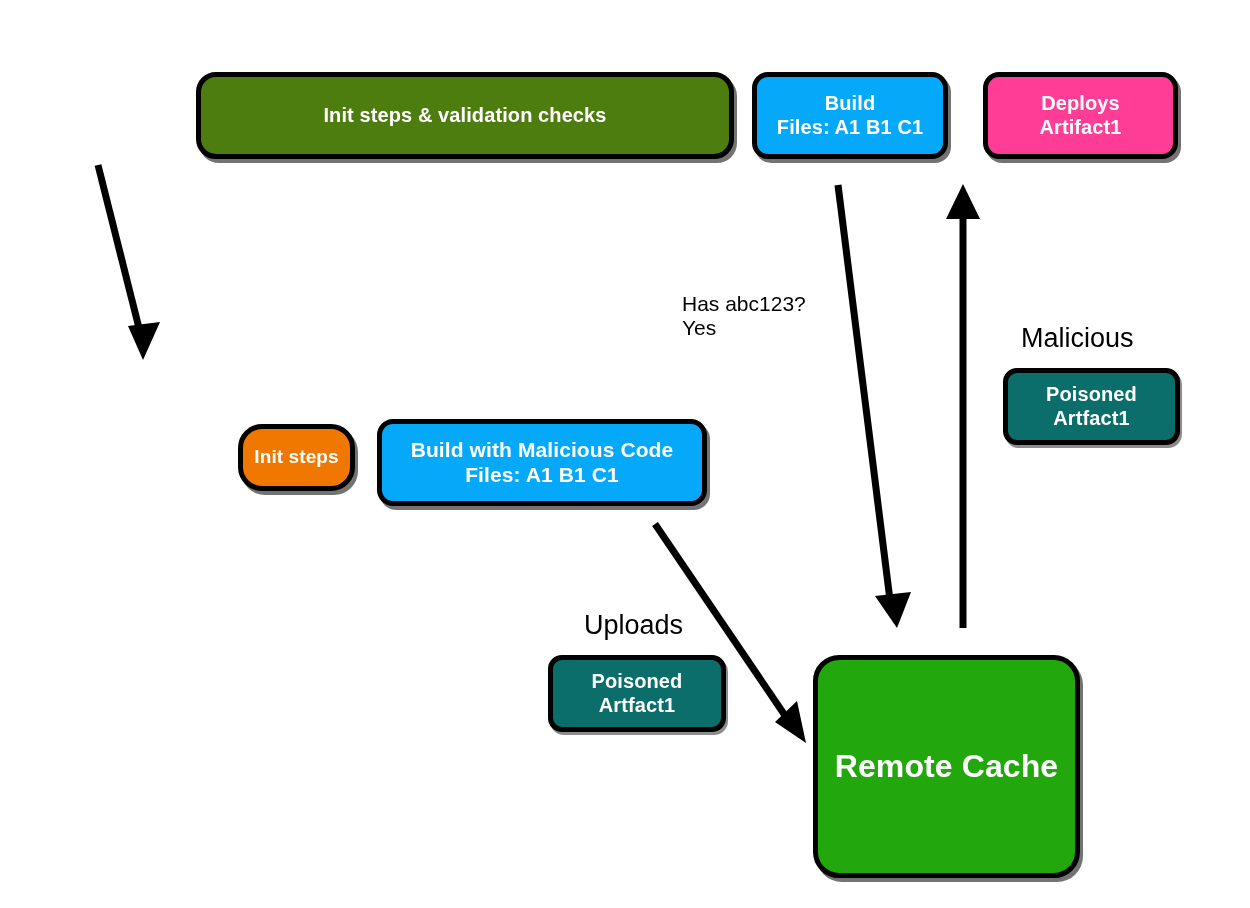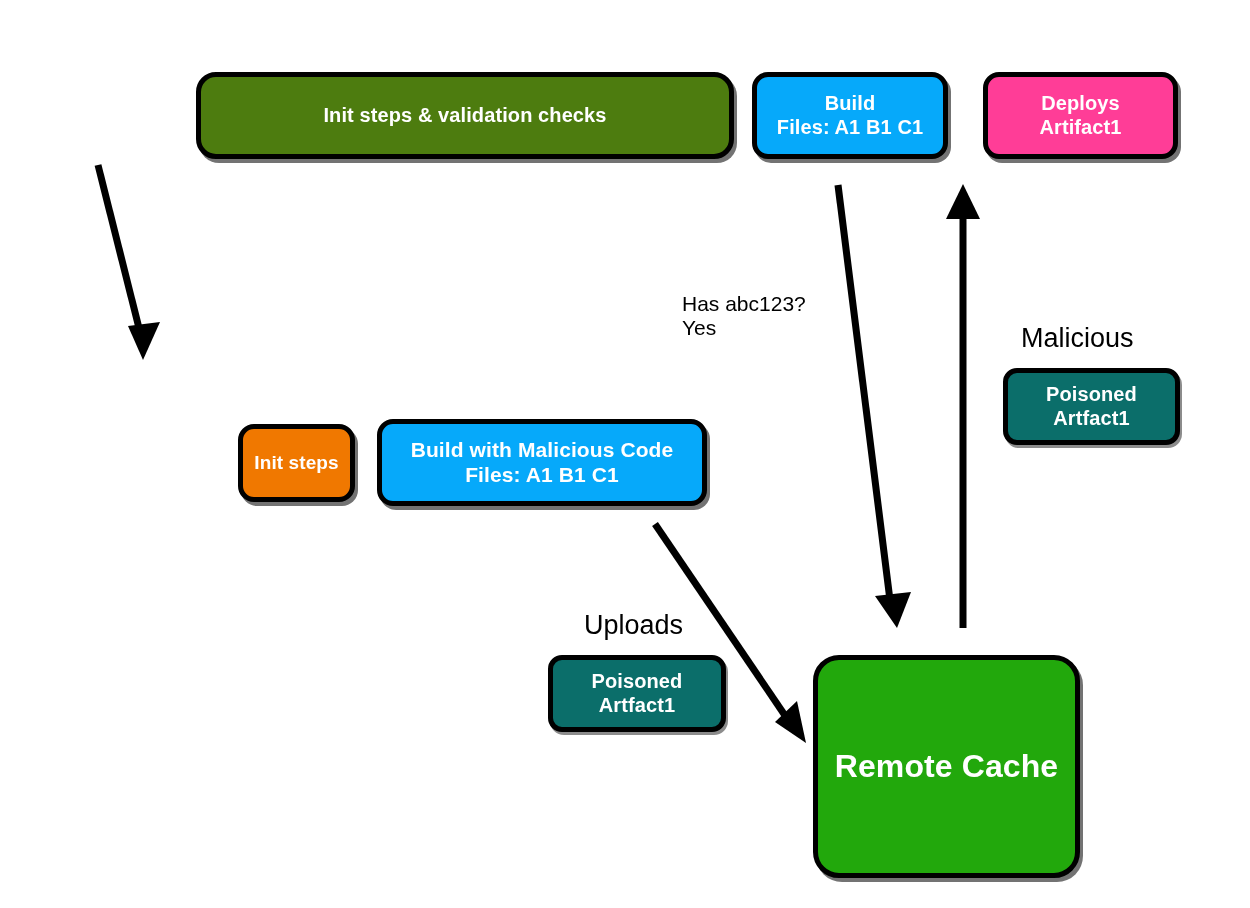--- a/index.html
+++ b/index.html
@@ -60,24 +60,24 @@
     font-size: 20px;
     border-radius: 16px;
   }
   #node-main-deploys {
     left: 983px; top: 72px; width: 195px; height: 87px;
     background: #FF3D97;
     font-size: 20px;
     border-radius: 16px;
   }
   #node-branch-init {
-    left: 238px; top: 424px; width: 117px; height: 78px;
+    left: 238px; top: 424px; width: 117px; height: 67px;
     background: #F07800;
     font-size: 19px;
-    border-radius: 16px;
+    border-radius: 24px;
   }
   #node-branch-build {
     left: 363px; top: 419px; width: 330px; height: 87px;
     background: #06A9FA;
     font-size: 21px;
     border-radius: 16px;
     margin-left: 14px;
   }
   #node-artifact-download {
     left: 1003px; top: 368px; width: 177px; height: 77px;

